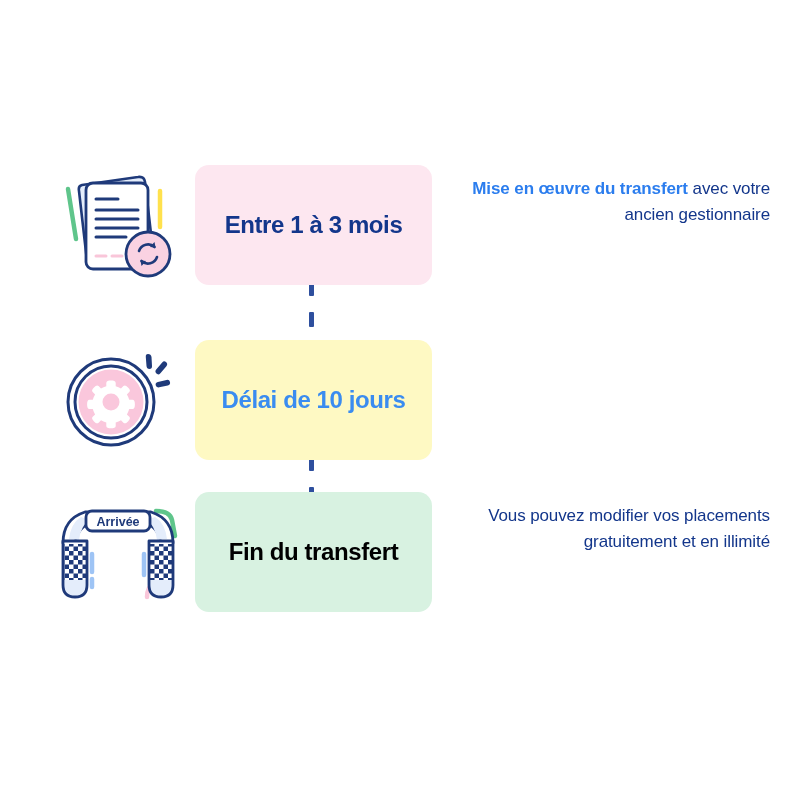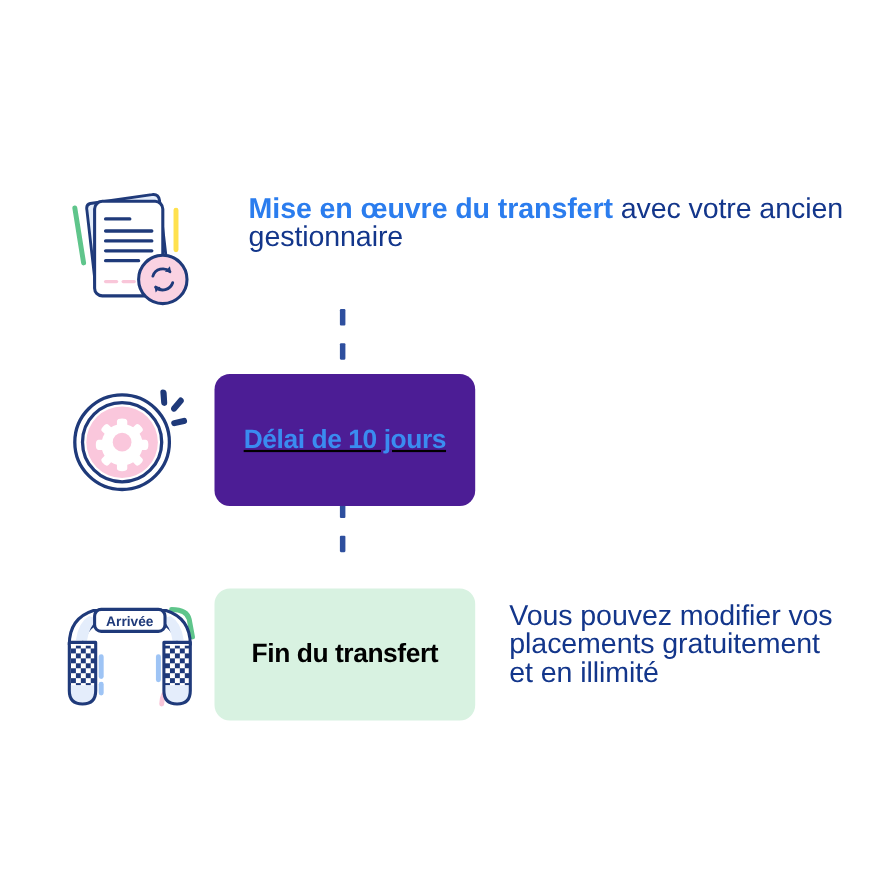--- a/index.html
+++ b/index.html
@@ -27,21 +27,21 @@
   .step-row {
     position: absolute;
     left: 40px;
     width: 730px;
     height: 120px;
     display: flex;
     align-items: flex-start;
   }
   #row-0 { top: 165px; }
   #row-1 { top: 340px; }
-  #row-2 { top: 535px; }
+  #row-2 { top: 492px; }
 
   
   .icon-cell {
     width: 155px;
     height: 120px;
     flex: 0 0 155px;
     position: relative;
     display: flex;
     align-items: center;
     justify-content: center;
@@ -64,34 +64,35 @@
   }
   .pill-label {
     font-size: 24px;
     font-weight: 700;
     letter-spacing: -0.4px;
     text-align: center;
     line-height: 1.15;
   }
   #pill-0 { background: #FDE7F0; }
   #pill-0 .pill-label { color: #13368B; }
-  #pill-1 { background: #4c1d95; text-decoration: underline; }
+  #pill-1 { background: #fef9c3; }
   #pill-1 .pill-label { color: #3A8CF0; }
   #pill-2 { background: #D8F2E1; }
   #pill-2 .pill-label { color: #000000; }
 
   
   .desc {
     flex: 1 1 auto;
     padding-left: 31px;
     padding-top: 11px;
-    font-size: 26px;
+    font-size: 17px;
     line-height: 26px;
     color: #13368B;
     letter-spacing: -0.1px;
+    text-align: right;
   }
   .desc b, .desc .hl {
     color: #2B7DEE;
     font-weight: 700;
   }
 
   
   .connector {
     position: absolute;
     left: 309px;
@@ -139,20 +140,23 @@
         <circle cx="94" cy="89" r="22" fill="#FAD2E2" stroke="#1F3A7A" stroke-width="2.8"></circle>
         <g stroke="#1F3A7A" stroke-width="2.6" fill="none" stroke-linecap="round">
           <path d="M85 86 a9.5 9.5 0 0 1 15.5 -4"></path>
           <path d="M103 92 a9.5 9.5 0 0 1 -15.5 4"></path>
         </g>
         <path d="M100.5 77 l1 5.6 -5.6 -0.6 z" fill="#1F3A7A"></path>
         <path d="M87.5 101 l-1 -5.6 5.6 0.6 z" fill="#1F3A7A"></path>
       </svg>
     </div>
 
+    <div class="pill" id="pill-0">
+      <span class="pill-label">Entre 1 à 3 mois</span>
+    </div>
 
     <div class="desc">
       <b>Mise en œuvre du transfert</b><span> avec votre ancien gestionnaire</span>
     </div>
   </div>
 
   <div class="connector" id="connector-0">
     <i></i>
       <i></i>
   </div>

